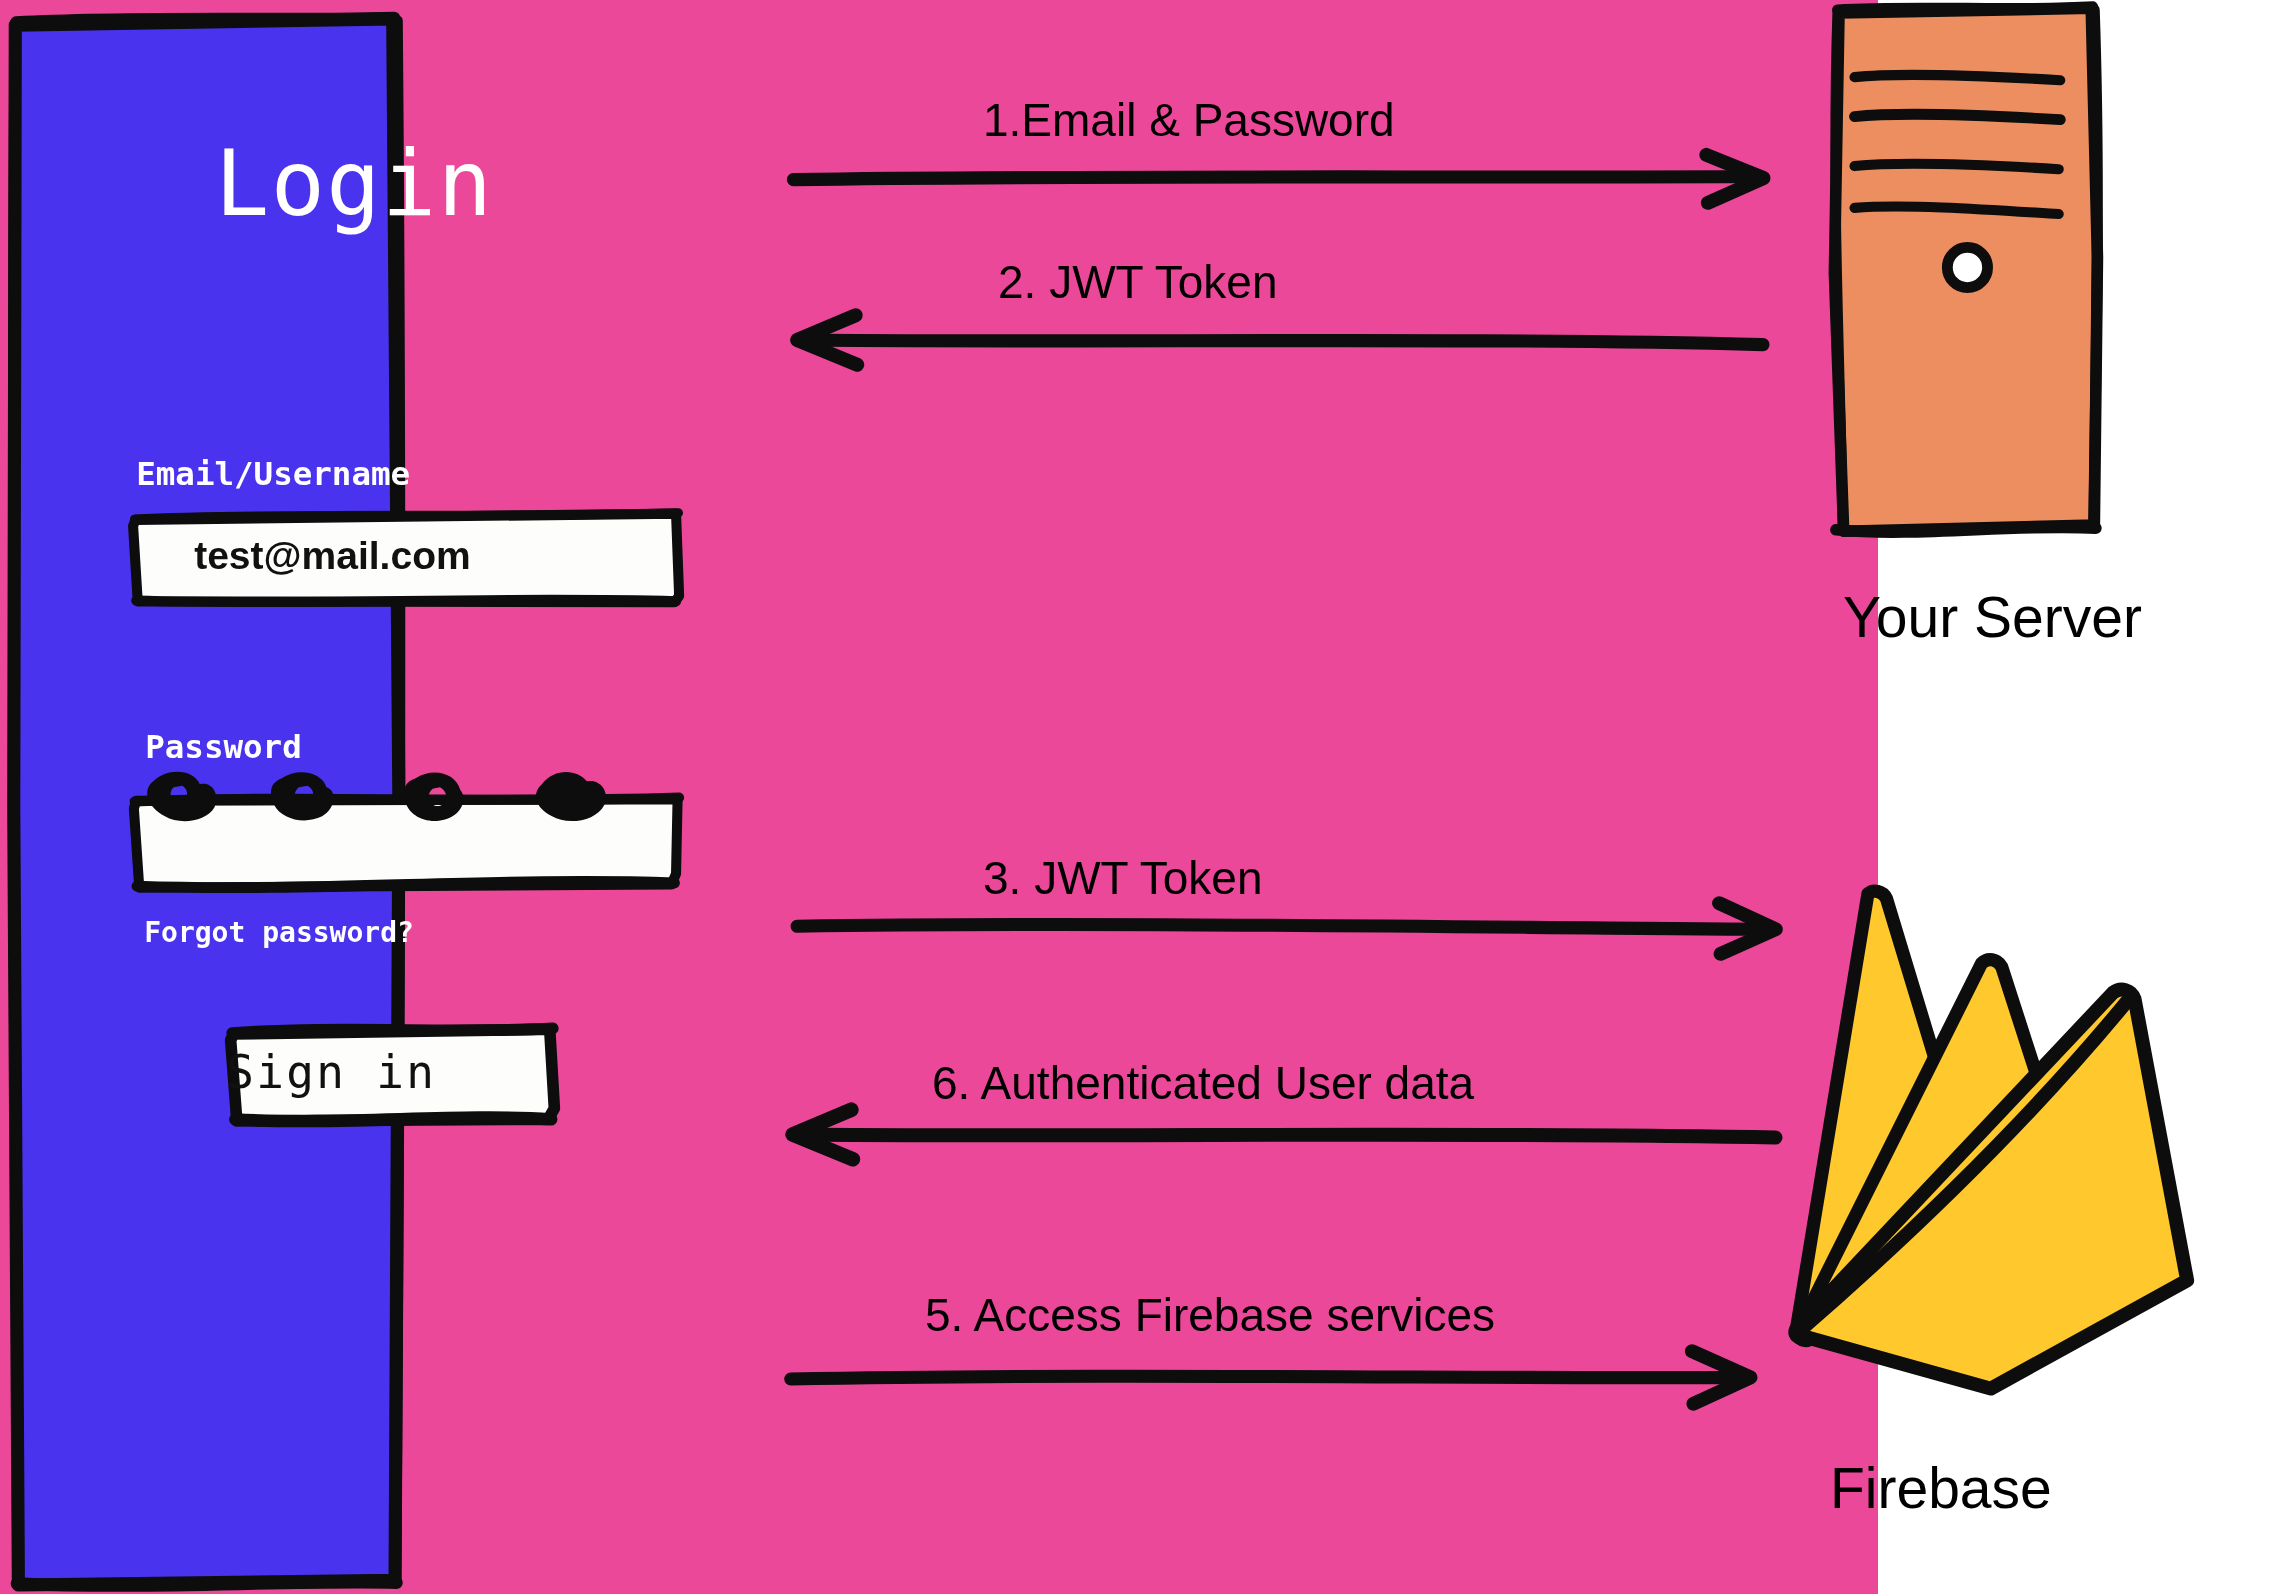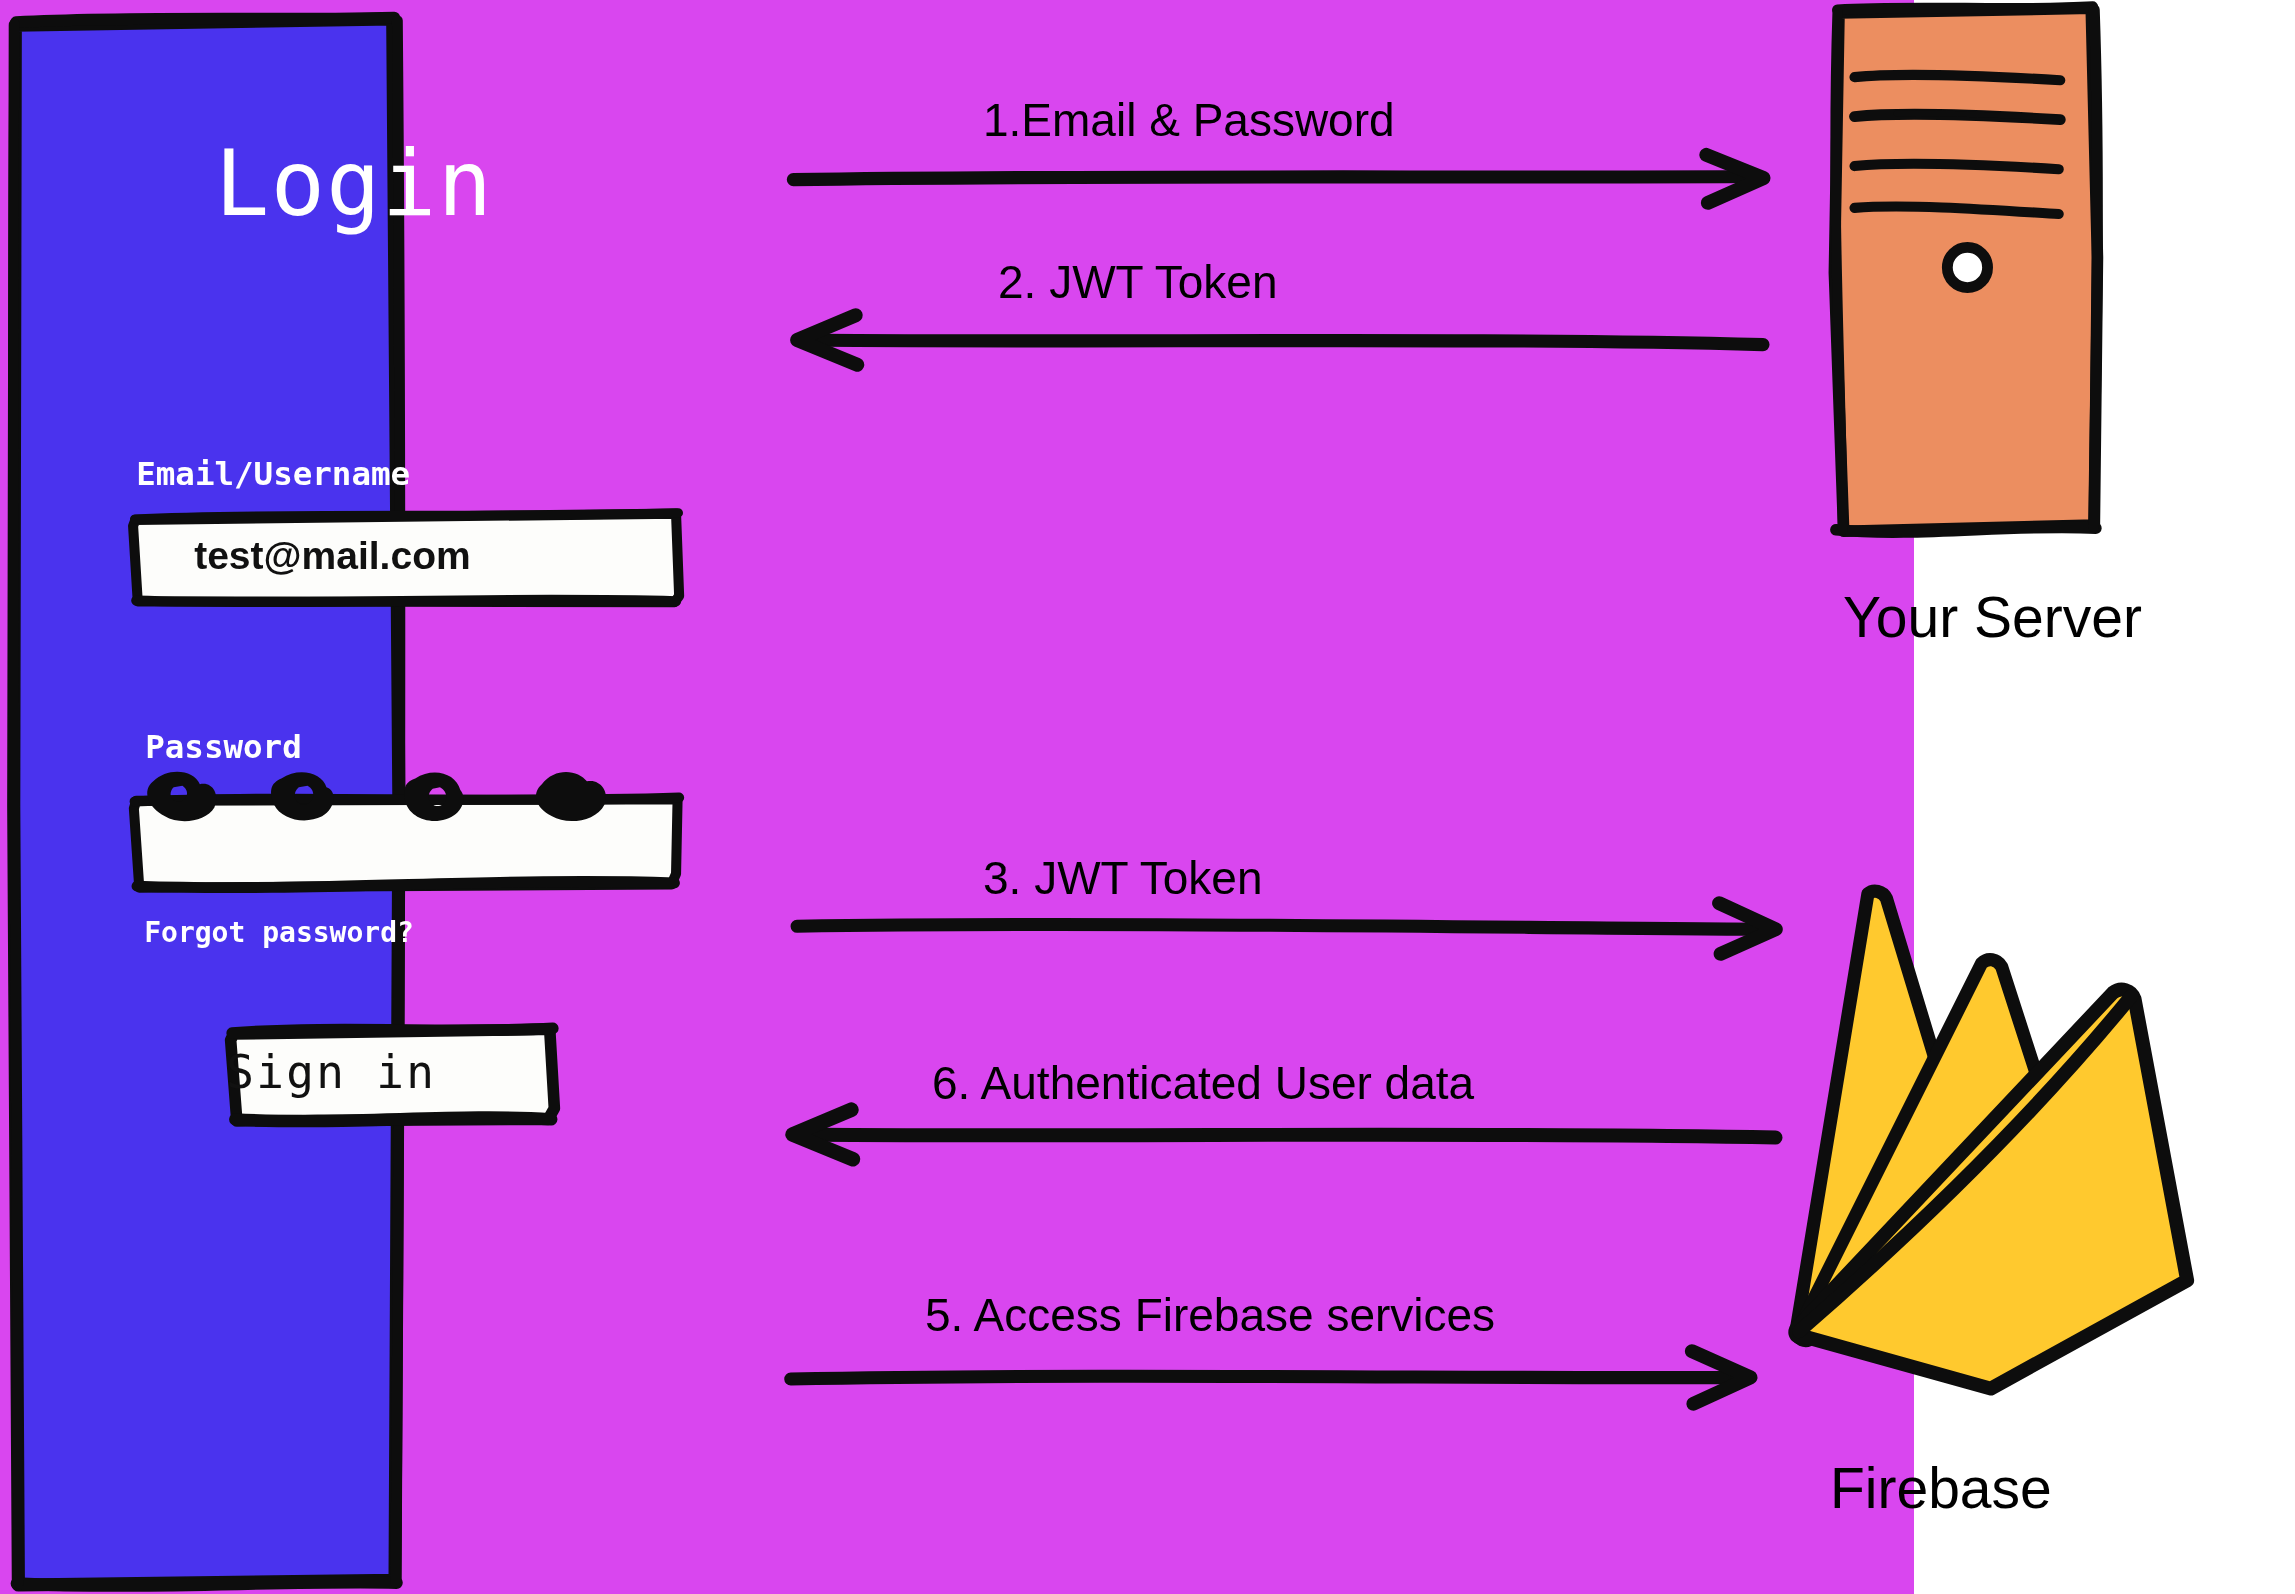--- a/index.html
+++ b/index.html
@@ -14,22 +14,21 @@
     overflow: hidden;
     font-family: "Liberation Sans", sans-serif;
   }
 
   
   #stage {
     position: absolute;
     inset: 0;
     width: 1878px;
     height: 1595px;
-    background: #d946ef;
-    padding-left: 36px;
+    background: #ec4899;
   }
 
   
   #login-panel {
     position: absolute;
     left: 6.2px;
     top: 1.5px;
     width: 758px;
     height: 1590px;
   }

